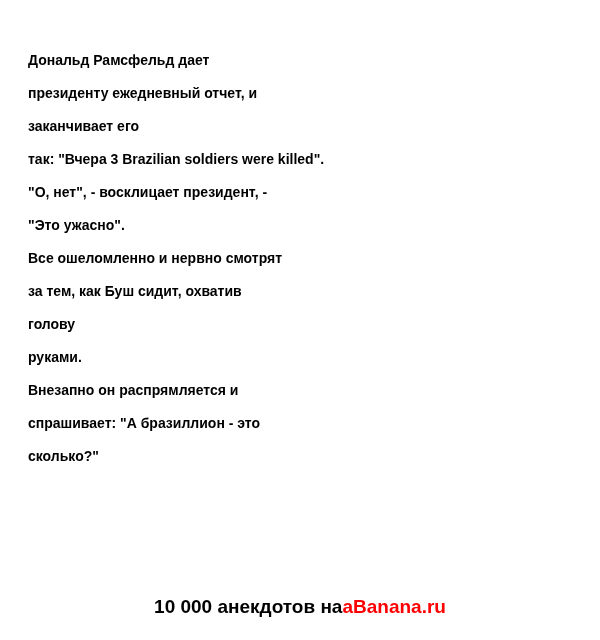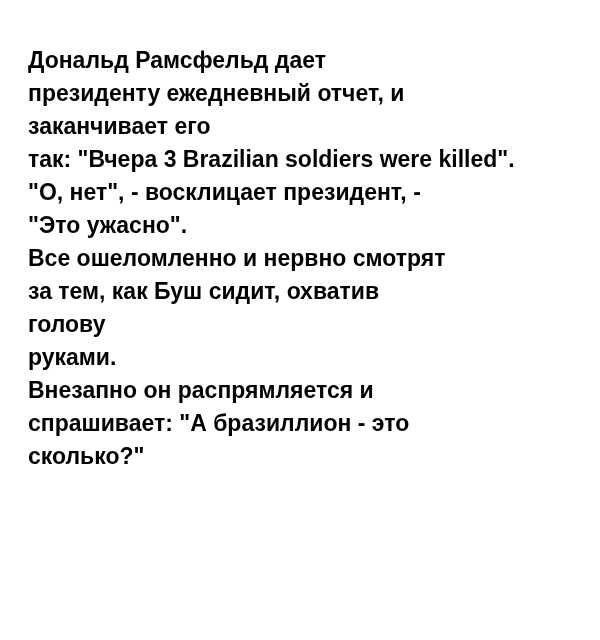--- a/index.html
+++ b/index.html
@@ -19,21 +19,21 @@
     width: 600px;
     height: 640px;
     position: relative;
     box-sizing: border-box;
   }
   .joke-text {
     position: absolute;
     left: 28px;
     top: 44px;
     width: 572px;
-    font-size: 23px;
+    font-size: 14px;
     line-height: 33px;
     font-weight: bold;
     color: #000000;
     white-space: pre-wrap;
     letter-spacing: 0px;
   }
   .footer {
     position: absolute;
     left: 0;
     top: 596px;
@@ -63,14 +63,17 @@
 "О, нет", - восклицает президент, -
 "Это ужасно".
 Все ошеломленно и нервно смотрят
 за тем, как Буш сидит, охватив
 голову
 руками.
 Внезапно он распрямляется и
 спрашивает: "А бразиллион - это
 сколько?"</div>
 
+  <div class="footer">
+    <span class="footer-line">10 000 анекдотов на </span><span class="brand">aBanana.ru</span>
+  </div>
 
 </div>
 
 </body></html>

